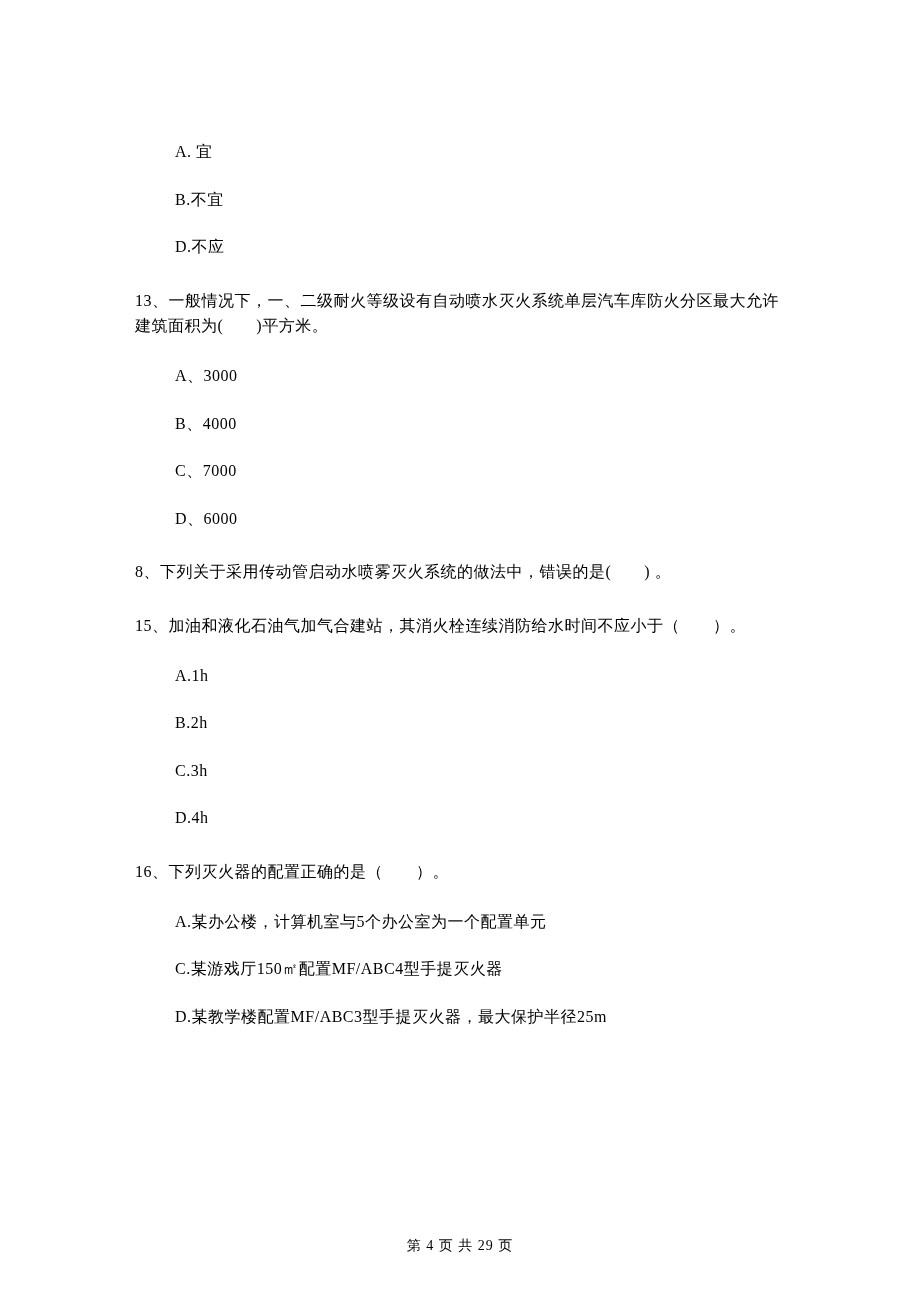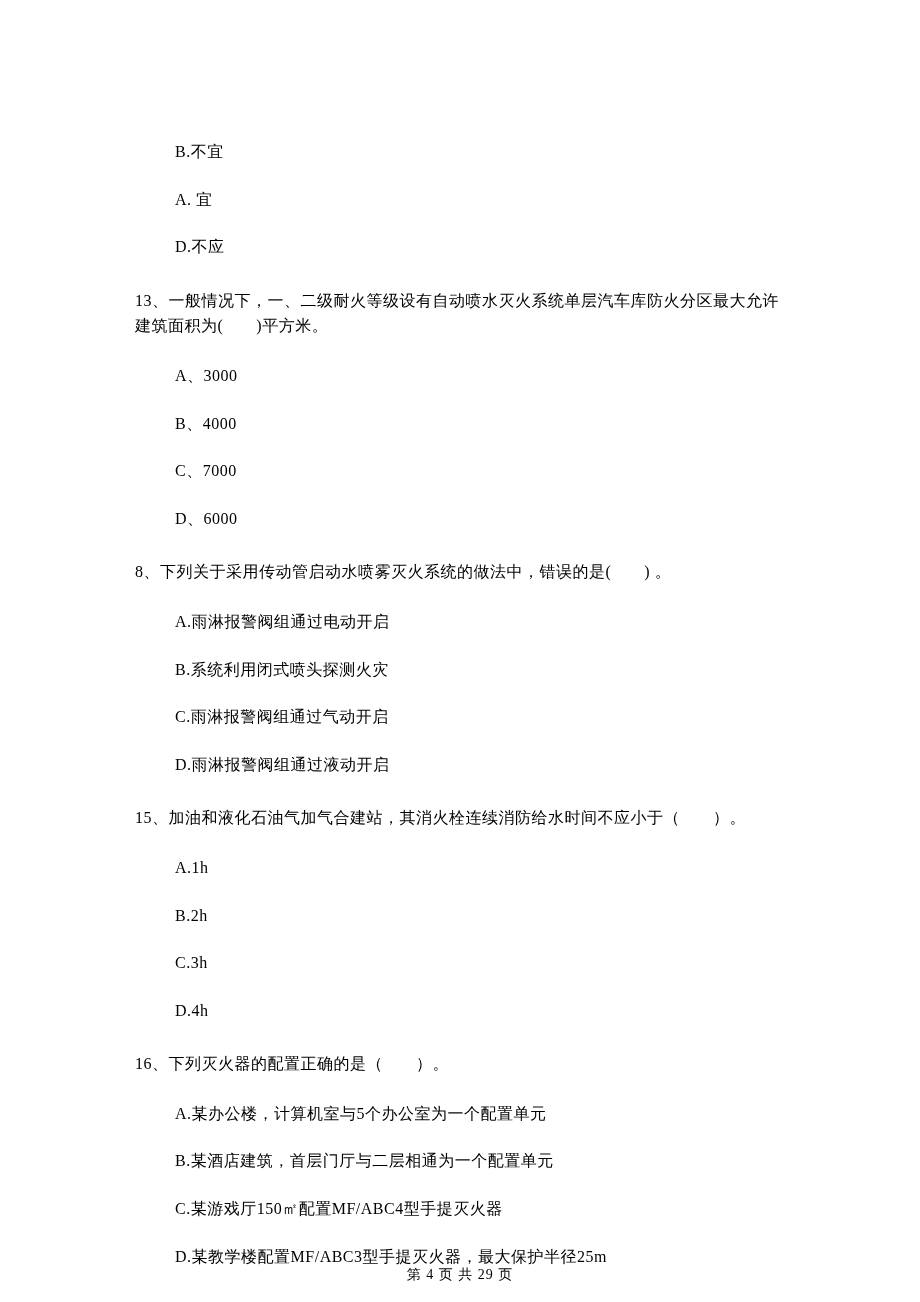--- a/index.html
+++ b/index.html
@@ -41,51 +41,44 @@
       margin-top: 24px;
       margin-bottom: 10px;
     }
   </style>
 </head>
 <body>
 
 <div class="page">
 
   <div class="option-block">
+    <div class="option">A. 宜</div>
     <div class="option">B.不宜</div>
-    <div class="option">A. 宜</div>
     <div class="option">D.不应</div>
   </div>
 
   <div class="question">13、一般情况下，一、二级耐火等级设有自动喷水灭火系统单层汽车库防火分区最大允许建筑面积为(　　)平方米。</div>
   <div class="option-block">
     <div class="option">A、3000</div>
     <div class="option">B、4000</div>
     <div class="option">C、7000</div>
     <div class="option">D、6000</div>
   </div>
 
   <div class="question">8、下列关于采用传动管启动水喷雾灭火系统的做法中，错误的是(　　) 。</div>
-  <div class="option-block">
-    <div class="option">A.雨淋报警阀组通过电动开启</div>
-    <div class="option">B.系统利用闭式喷头探测火灾</div>
-    <div class="option">C.雨淋报警阀组通过气动开启</div>
-    <div class="option">D.雨淋报警阀组通过液动开启</div>
-  </div>
 
   <div class="question">15、加油和液化石油气加气合建站，其消火栓连续消防给水时间不应小于（　　）。</div>
   <div class="option-block">
     <div class="option">A.1h</div>
     <div class="option">B.2h</div>
     <div class="option">C.3h</div>
     <div class="option">D.4h</div>
   </div>
 
   <div class="question">16、下列灭火器的配置正确的是（　　）。</div>
   <div class="option-block">
     <div class="option">A.某办公楼，计算机室与5个办公室为一个配置单元</div>
-    <div class="option">B.某酒店建筑，首层门厅与二层相通为一个配置单元</div>
     <div class="option">C.某游戏厅150㎡配置MF/ABC4型手提灭火器</div>
     <div class="option">D.某教学楼配置MF/ABC3型手提灭火器，最大保护半径25m</div>
   </div>
 
   <div class="footer">第 4 页 共 29 页</div>
 </div>
 
 </body></html>

